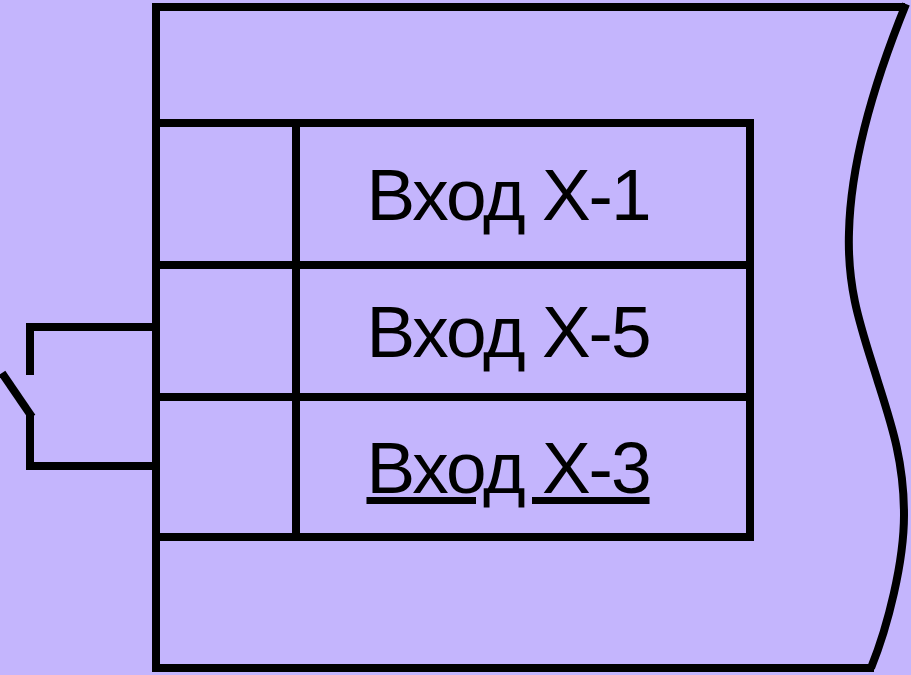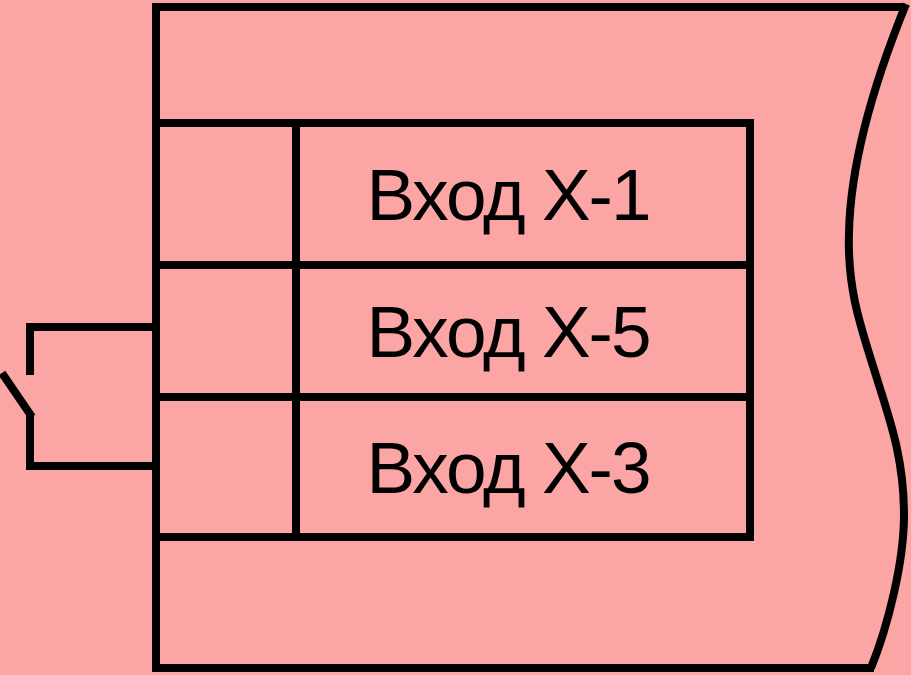--- a/index.html
+++ b/index.html
@@ -5,21 +5,21 @@
   html, body {
     margin: 0;
     padding: 0;
     background: #ffffff;
     font-family: "Liberation Sans", sans-serif;
   }
   .canvas {
     position: relative;
     width: 911px;
     height: 675px;
-    background: #fca5a5;
+    background: #c4b5fd;
     overflow: hidden;
   }
   .lines-svg {
     position: absolute;
     left: 0;
     top: 0;
     width: 911px;
     height: 675px;
     display: block;
   }
@@ -40,21 +40,21 @@
   }
   .label-cell span {
     font-size: 73px;
     letter-spacing: -2px;
     color: #000000;
     white-space: nowrap;
     line-height: 1;
   }
   .cell-1 { top: 127px; height: 134px; }
   .cell-2 { top: 269px; height: 124px; }
-  .cell-3 { top: 401px; height: 132px; }
+  .cell-3 { top: 401px; height: 132px; text-decoration: underline; }
 </style>
 </head>
 <body>
 
 <div class="canvas">
 
   <svg class="lines-svg" viewBox="0 0 911 675" xmlns="http://www.w3.org/2000/svg">
 
     <path d="M 905 7 L 156 7 L 156 668 L 874 668"></path>
 

